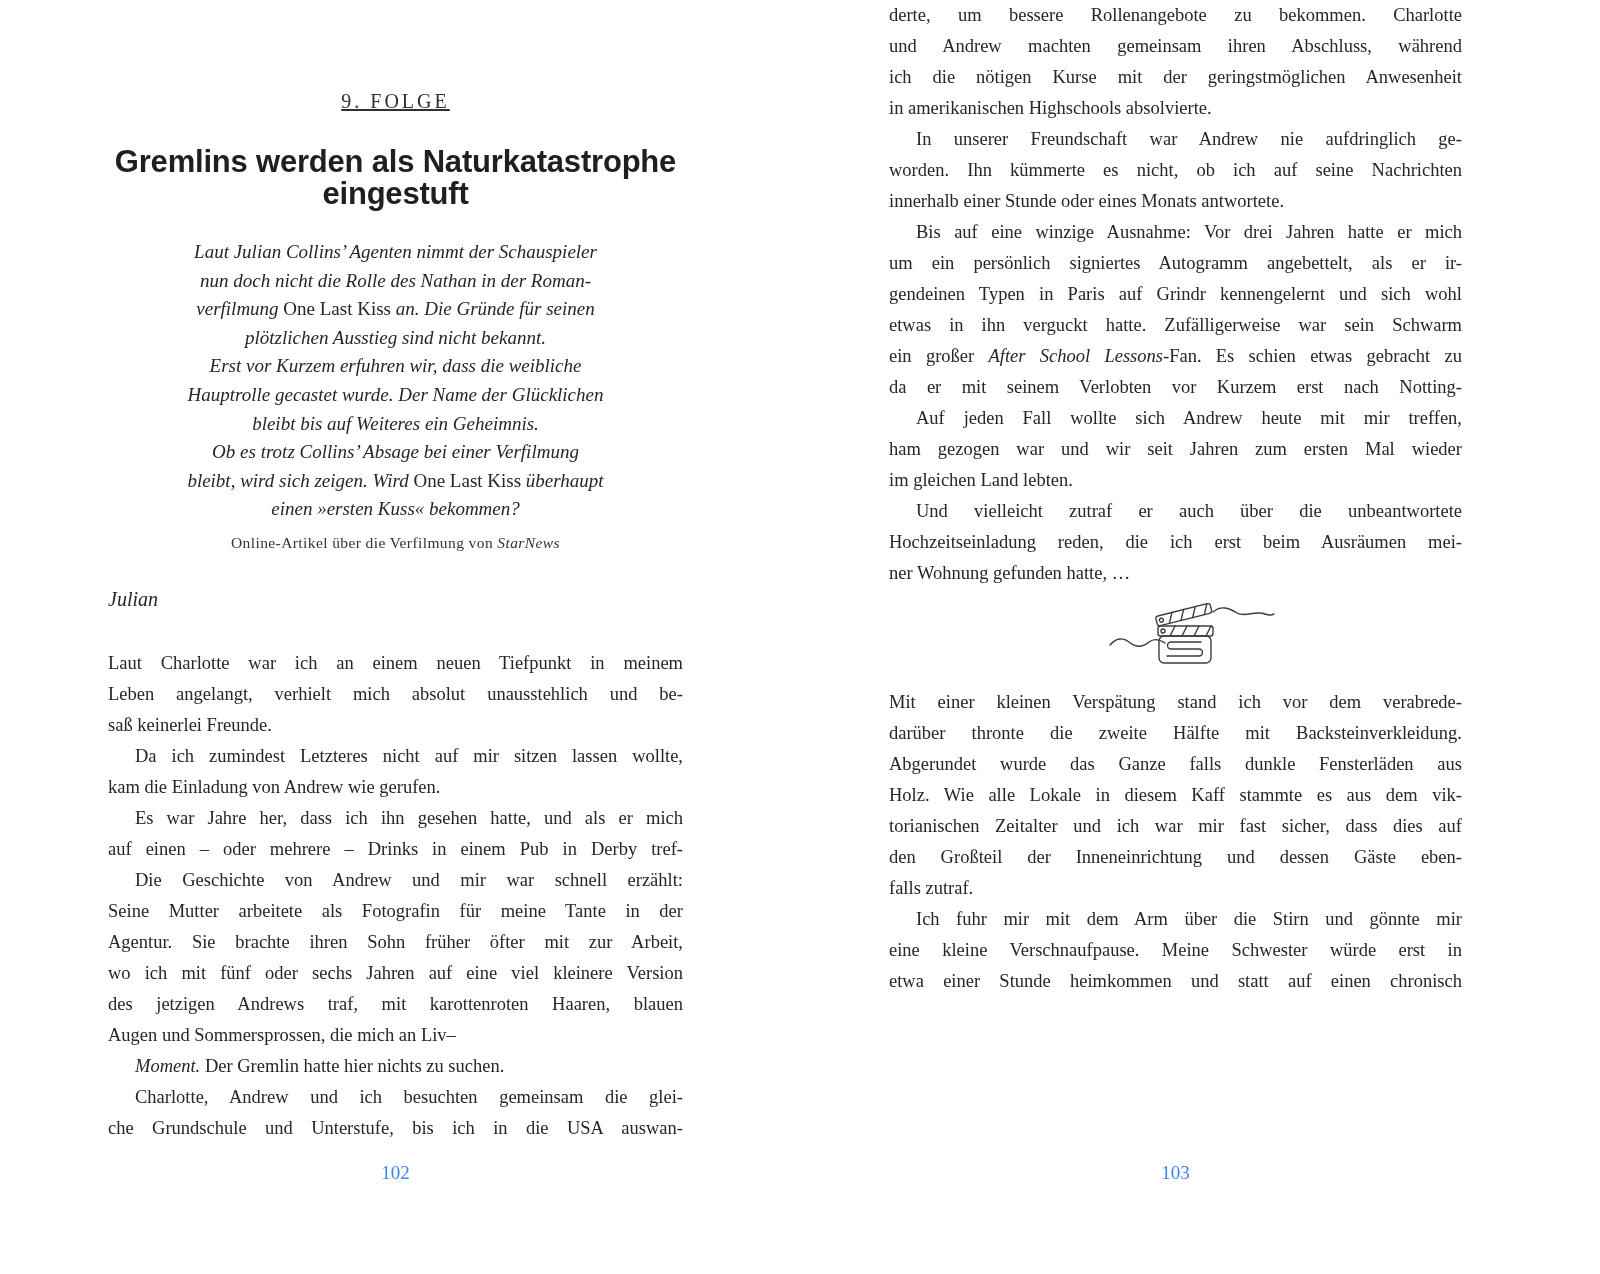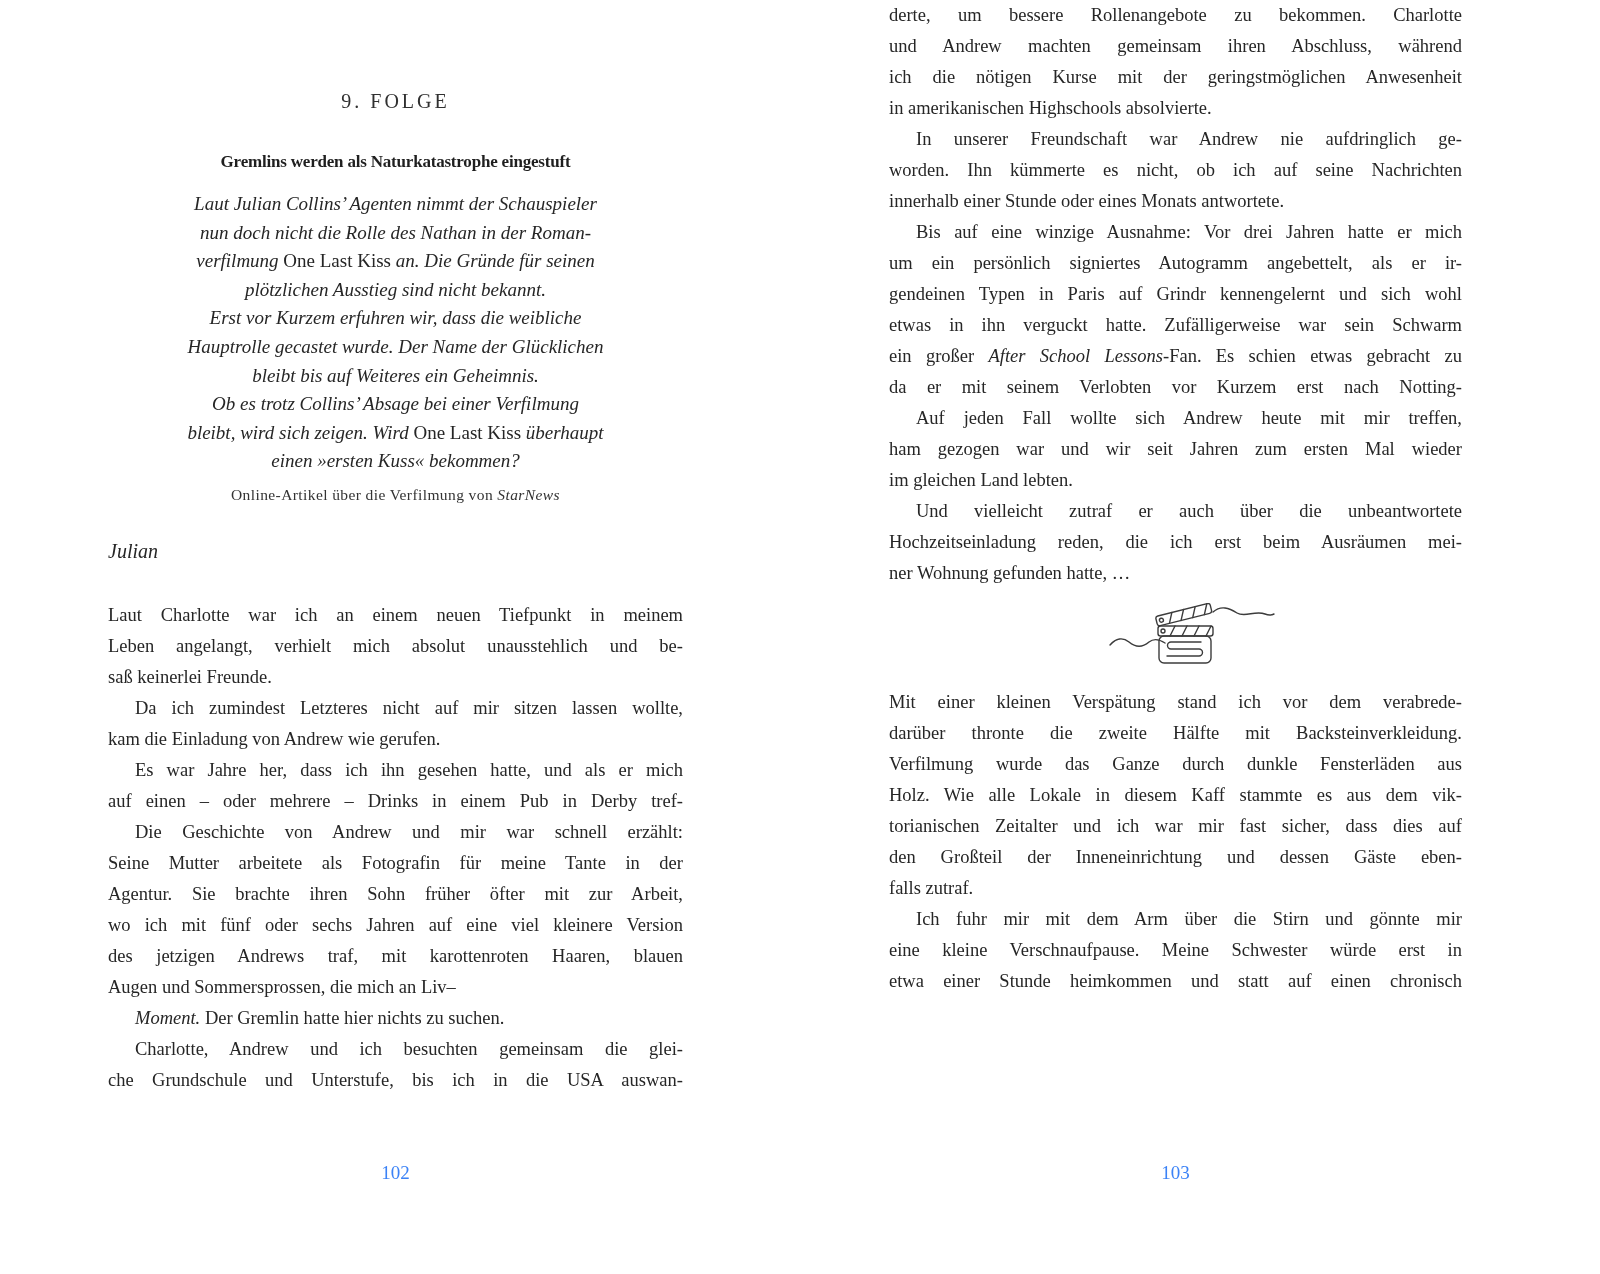--- a/index.html
+++ b/index.html
@@ -15,32 +15,33 @@
   .col-left{left:108px;width:575px;}
   .col-right{left:889px;width:573px;}
 
   .kicker{
     margin-top:88px;
     text-align:center;
     font-size:20px;
     line-height:26px;
     letter-spacing:3px;
     color:#303030;
+    text-decoration:underline;
   }
   .title{
     margin-top:32px;
     text-align:center;
-    font-family:Liberation Serif, serif;
+    font-family:Liberation Sans, sans-serif;
     font-weight:700;
-    font-size:17px;
+    font-size:31px;
     line-height:32px;
     color:#1f1f1f;
     letter-spacing:-0.2px;
   }
-  .quote{margin-top:12px;}
+  .quote{margin-top:28px;}
   .quoteline{
     text-align:center;
     font-size:19px;
     line-height:28.6px;
   }
   .attr{
     margin-top:8px;
     text-align:center;
     font-size:15.5px;
     line-height:22px;
@@ -167,21 +168,21 @@
 
       <rect x="52" y="33" width="52" height="27" rx="5"></rect>
       <path d="M60,53 h32 a3.5,3.5 0 0 0 0,-7 h-28 a3.5,3.5 0 0 1 0,-7 h30"></path>
 
       <path d="M106,9 C114,2 122,5 130,10 C138,15 148,7 158,11 C162,12.5 165,12 167,11"></path>
     </svg>
 
     <div class="bodyblock mt-right-bottom">
         <div class="bodyline just"><span class="ro">Mit einer kleinen Verspätung stand ich vor dem verabrede-</span></div>
         <div class="bodyline just"><span class="ro">darüber thronte die zweite Hälfte mit Backsteinverkleidung.</span></div>
-        <div class="bodyline just"><span class="ro">Verfilmung wurde das Ganze durch dunkle Fensterläden aus</span></div>
+        <div class="bodyline just"><span class="ro">Abgerundet wurde das Ganze falls dunkle Fensterläden aus</span></div>
         <div class="bodyline just"><span class="ro">Holz. Wie alle Lokale in diesem Kaff stammte es aus dem vik-</span></div>
         <div class="bodyline just"><span class="ro">torianischen Zeitalter und ich war mir fast sicher, dass dies auf</span></div>
         <div class="bodyline just"><span class="ro">den Großteil der Inneneinrichtung und dessen Gäste eben-</span></div>
         <div class="bodyline"><span class="ro">falls zutraf.</span></div>
         <div class="bodyline indent just"><span class="ro">Ich fuhr mir mit dem Arm über die Stirn und gönnte mir</span></div>
         <div class="bodyline just"><span class="ro">eine kleine Verschnaufpause. Meine Schwester würde erst in</span></div>
         <div class="bodyline just"><span class="ro">etwa einer Stunde heimkommen und statt auf einen chronisch</span></div>
       </div>
   </div>
 

